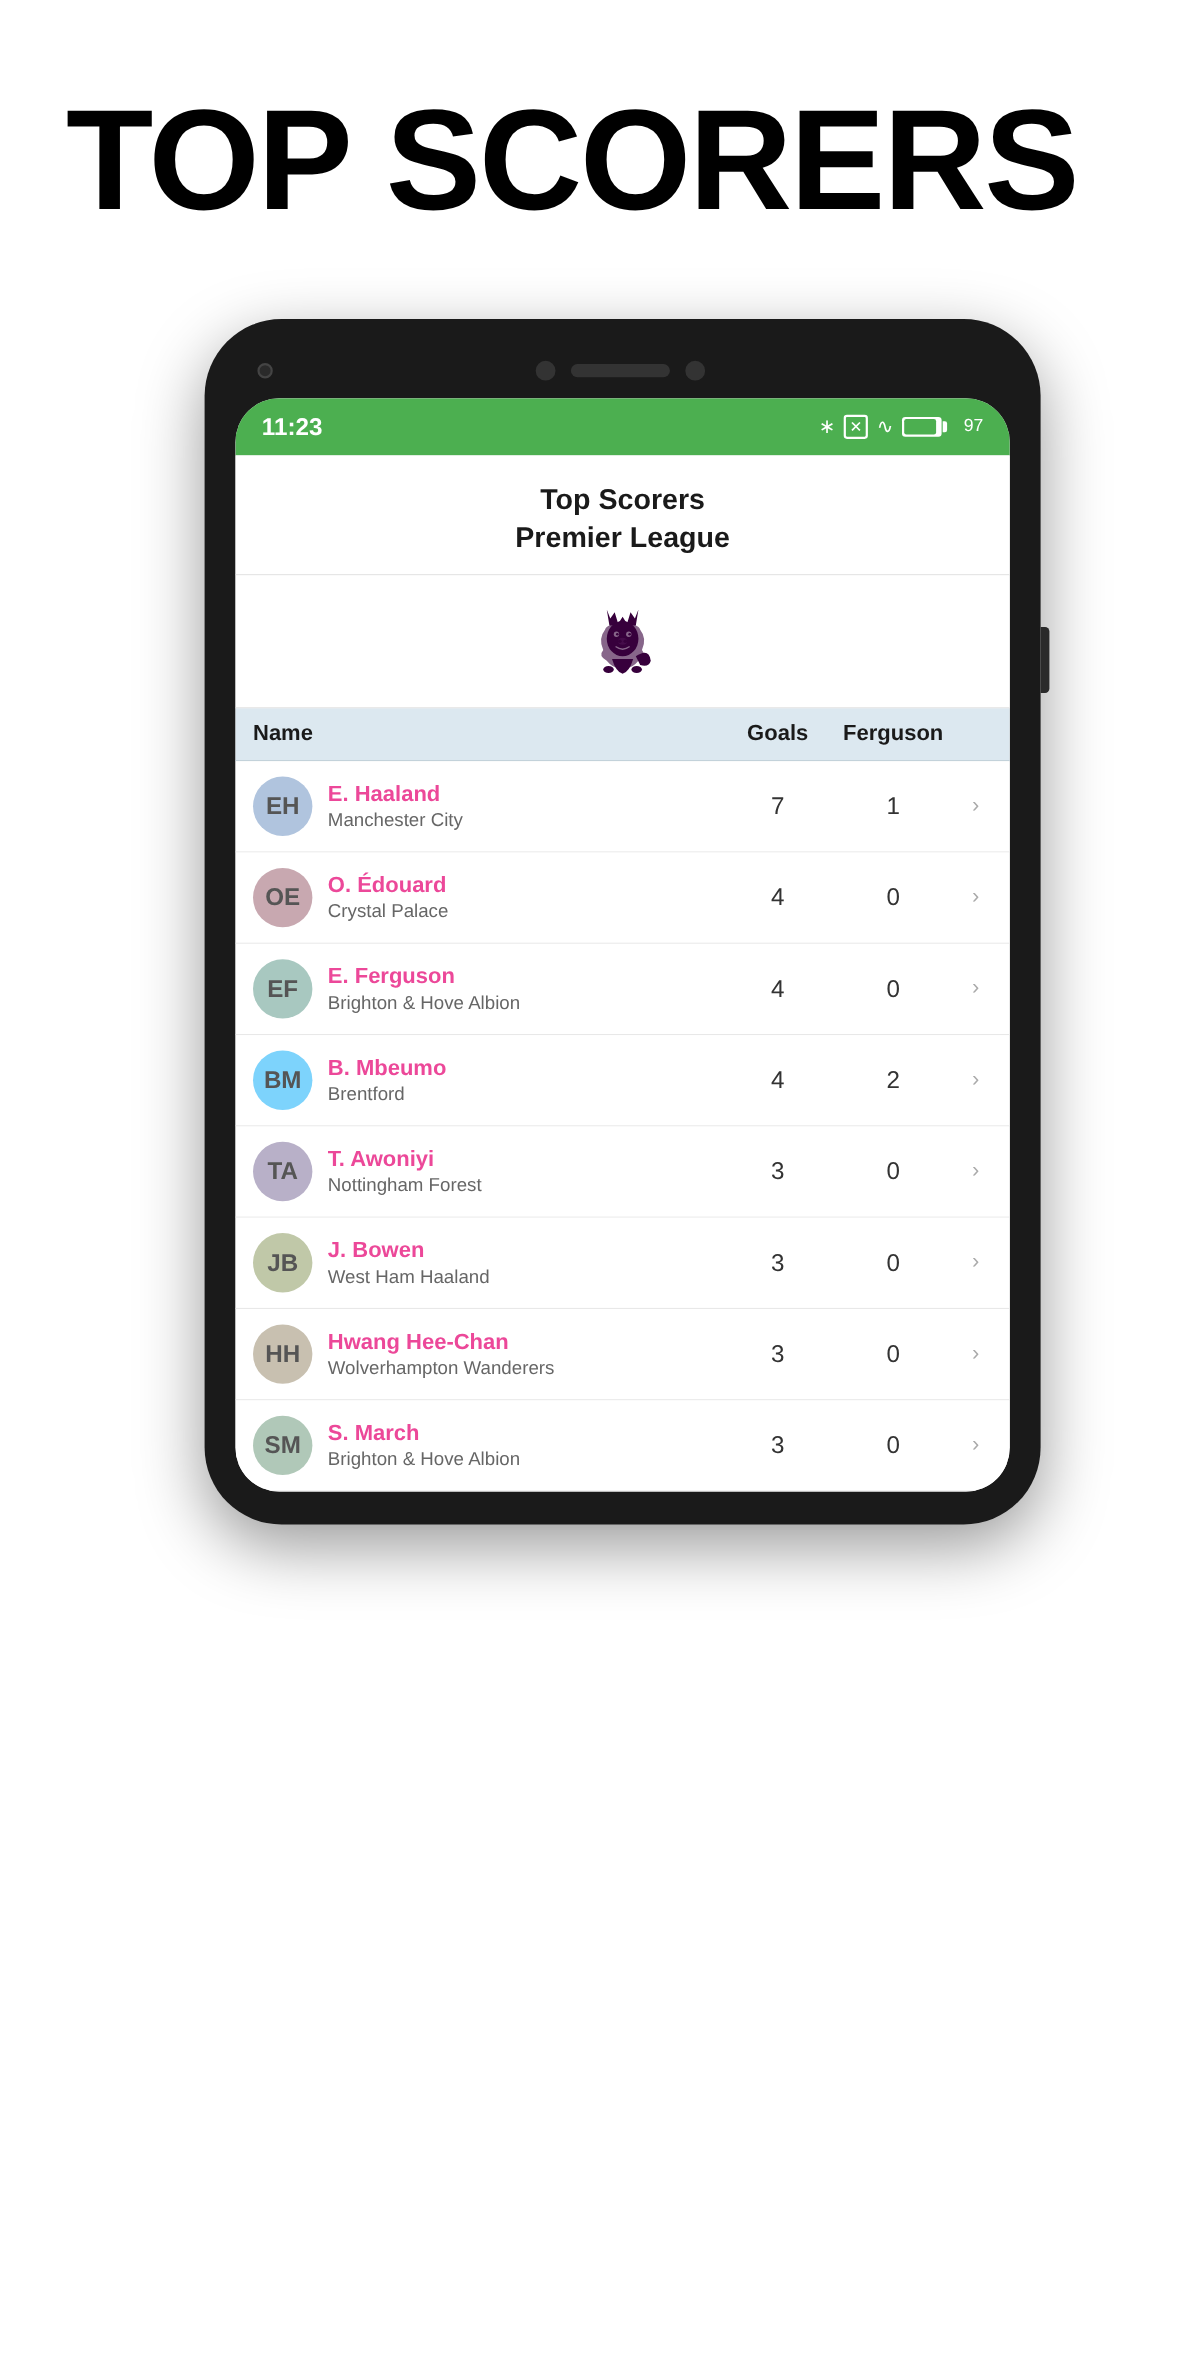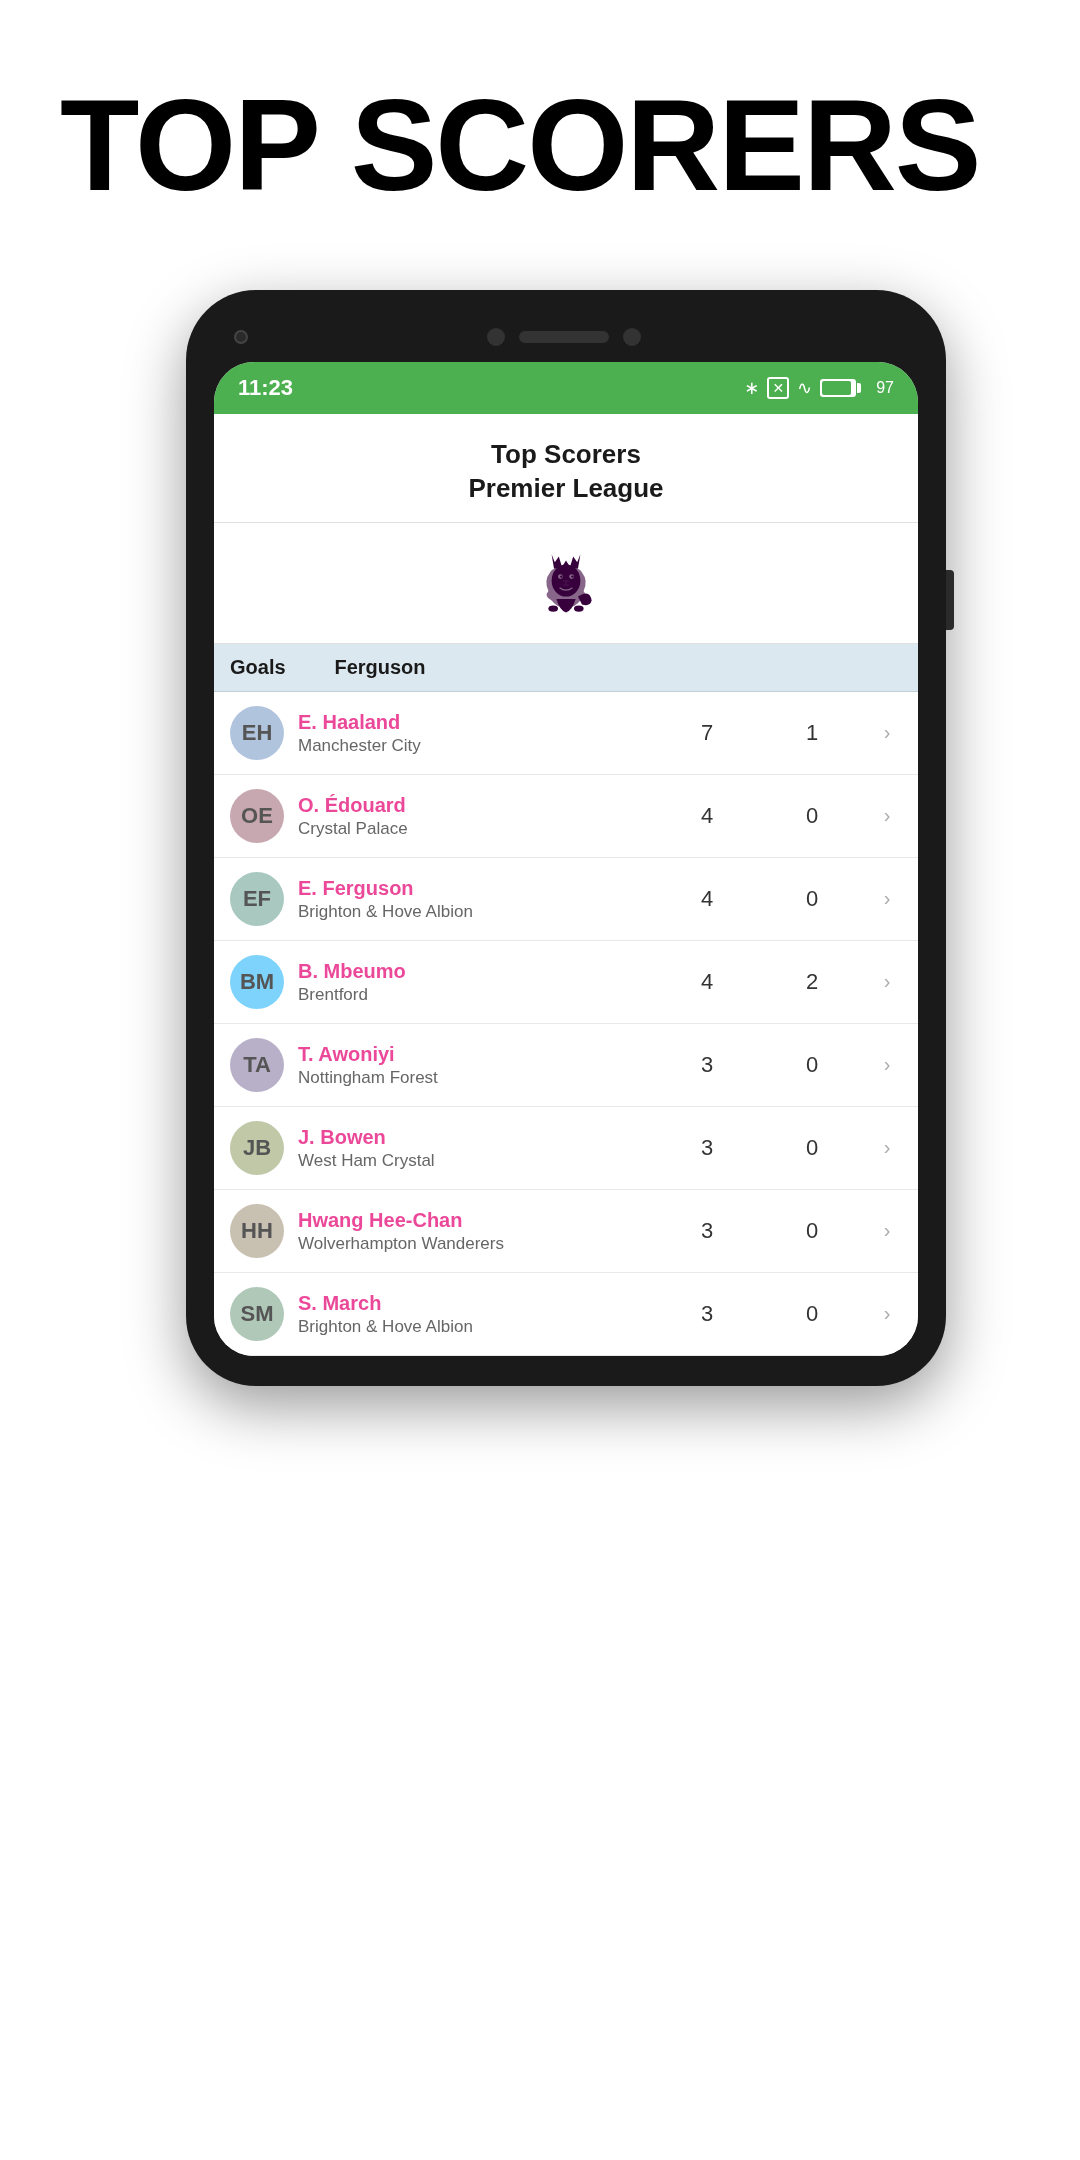--- a/index.html
+++ b/index.html
@@ -196,20 +196,21 @@
 
     .col-name {
       flex: 1;
       font-size: 20px;
       font-weight: 700;
       color: #1a1a1a;
     }
 
     .col-goals {
       width: 90px;
+      text-align: center;
       font-size: 20px;
       font-weight: 700;
       color: #1a1a1a;
     }
 
     .col-penalties {
       width: 120px;
       text-align: center;
       font-size: 20px;
       font-weight: 700;
@@ -376,20 +377,21 @@
 
               <ellipse cx="-16" cy="30" rx="6" ry="4" fill="#37003C"></ellipse>
               <ellipse cx="16" cy="30" rx="6" ry="4" fill="#37003C"></ellipse>
 
               <path d="M15,15 Q30,5 32,20 Q30,28 20,25" fill="#37003C"></path>
             </g>
           </svg>
         </div>
 
         <div class="table-header">
+          <span class="col-name">Name</span>
           <span class="col-goals">Goals</span>
           <span class="col-penalties">Ferguson</span>
           <span class="col-arrow"></span>
         </div>
 
         <div id="players-list">
 
         <div class="player-row">
     <div class="player-avatar avatar-1">
       <span>EH</span>
@@ -449,21 +451,21 @@
     <div class="player-goals">3</div>
     <div class="player-penalties">0</div>
     <div class="row-arrow">›</div>
   </div>
             <div class="player-row">
     <div class="player-avatar avatar-6">
       <span>JB</span>
     </div>
     <div class="player-info">
       <div class="player-name">J. Bowen</div>
-      <div class="player-team">West Ham Crystal</div>
+      <div class="player-team">West Ham Haaland</div>
     </div>
     <div class="player-goals">3</div>
     <div class="player-penalties">0</div>
     <div class="row-arrow">›</div>
   </div>
             <div class="player-row">
     <div class="player-avatar avatar-7">
       <span>HH</span>
     </div>
     <div class="player-info">

